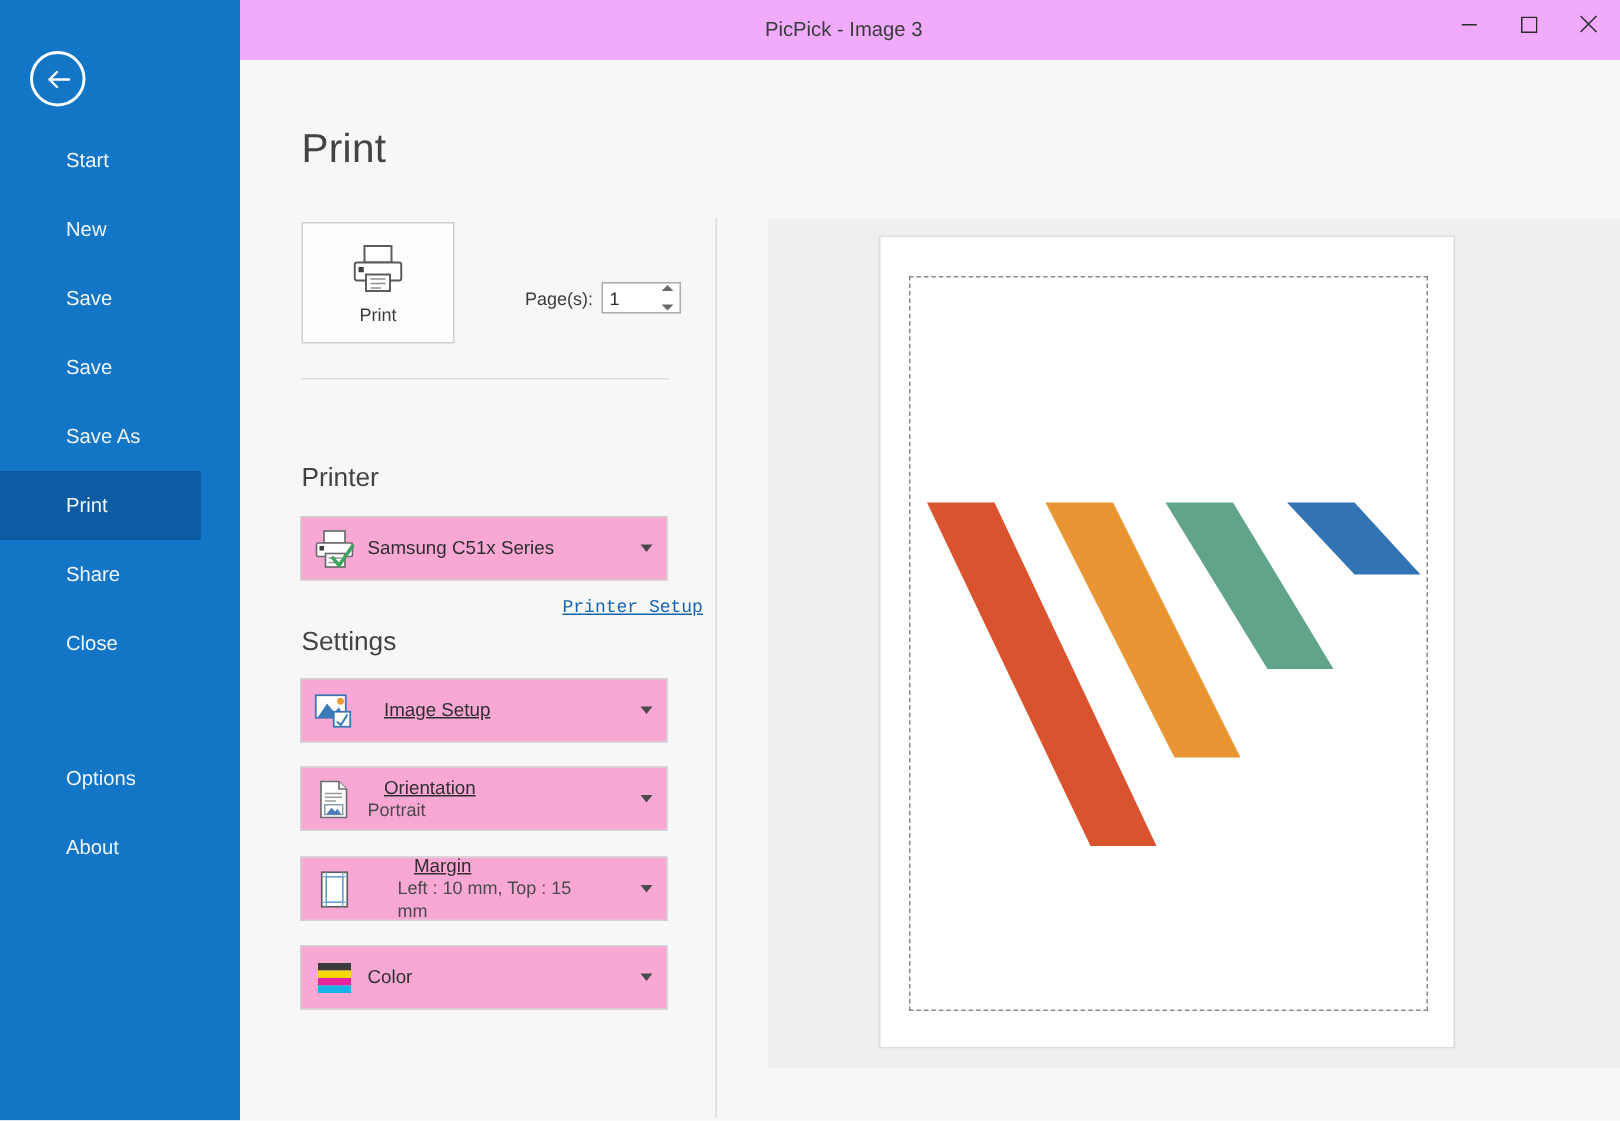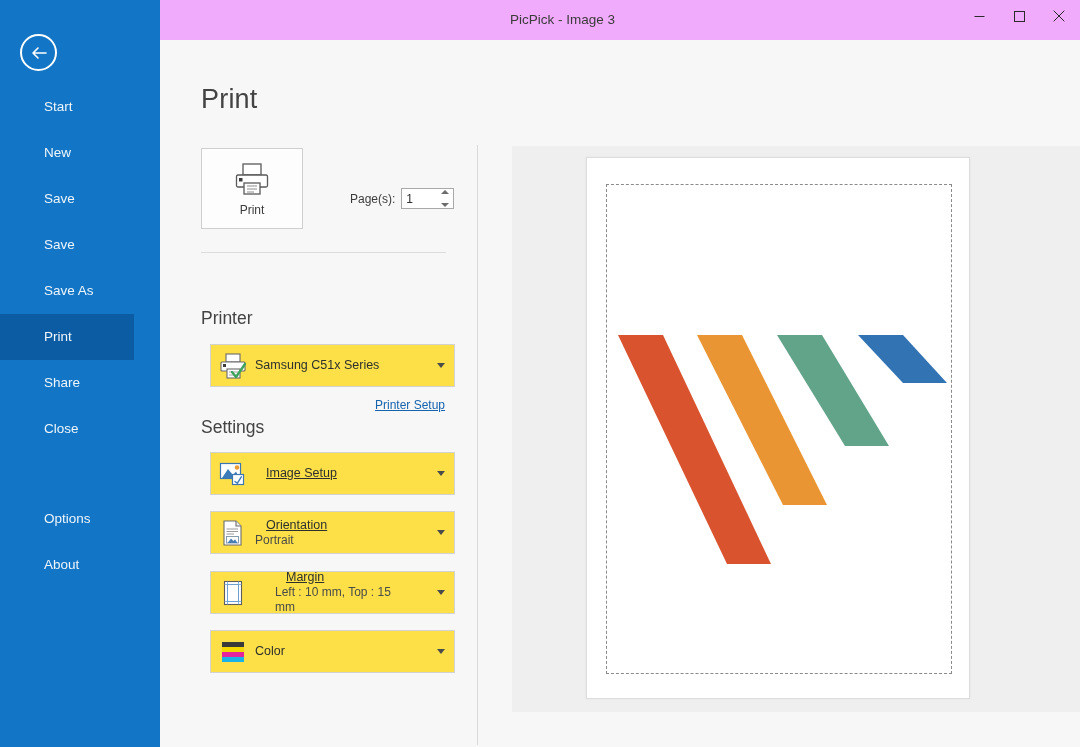--- a/index.html
+++ b/index.html
@@ -166,23 +166,23 @@
 
   .section-head {
     position: absolute;
     font-size: 17.5px; color: #434343;
   }
   .section-head.printer { left: 41px; top: 268px; }
   .section-head.settings { left: 41px; top: 377px; }
 
   .combo {
     position: absolute;
-    left: 50px;
+    left: 40px;
     width: 245px; height: 43px;
-    background: #fde047;
+    background: #f9a8d4;
     border: 1px solid #d2d2d2;
     box-sizing: border-box;
     cursor: pointer;
     display: flex; align-items: center;
   }
   .combo .icon-box {
     width: 44px; height: 43px;
     display: flex; align-items: center; justify-content: center;
     flex: 0 0 44px;
   }
@@ -210,20 +210,21 @@
   #combo-orientation { top: 471px; }
   #combo-margin      { top: 531px; gap: 20px; }
   #combo-color       { top: 590px; }
 
   .printer-setup-link {
     position: absolute; left: 215px; top: 358px;
     font-size: 12px;
     color: #1763ae;
     text-decoration: underline;
     cursor: pointer;
+    font-family: Liberation Mono, monospace;
   }
 
   
   .preview-pane {
     position: absolute; left: 352px; top: 106px;
     width: 568px; height: 566px;
     background: #efefef;
     overflow: hidden;
   }
   .paper {

